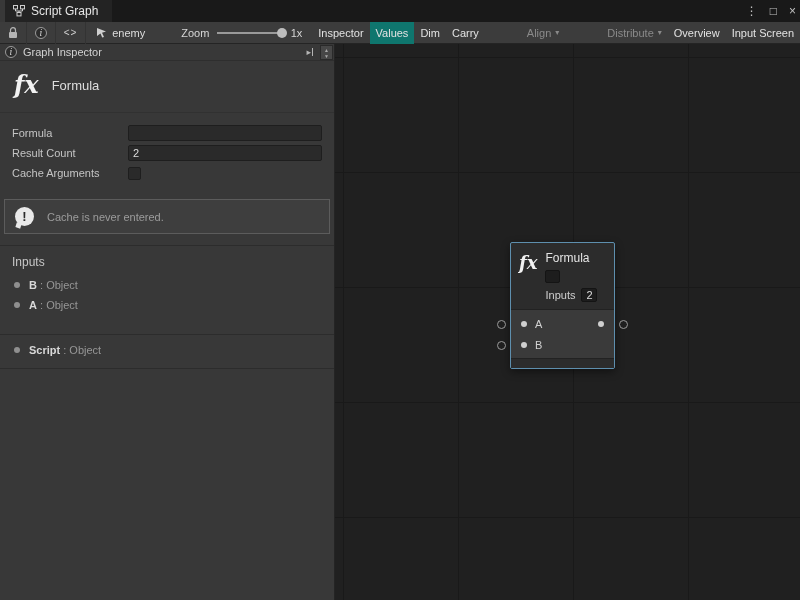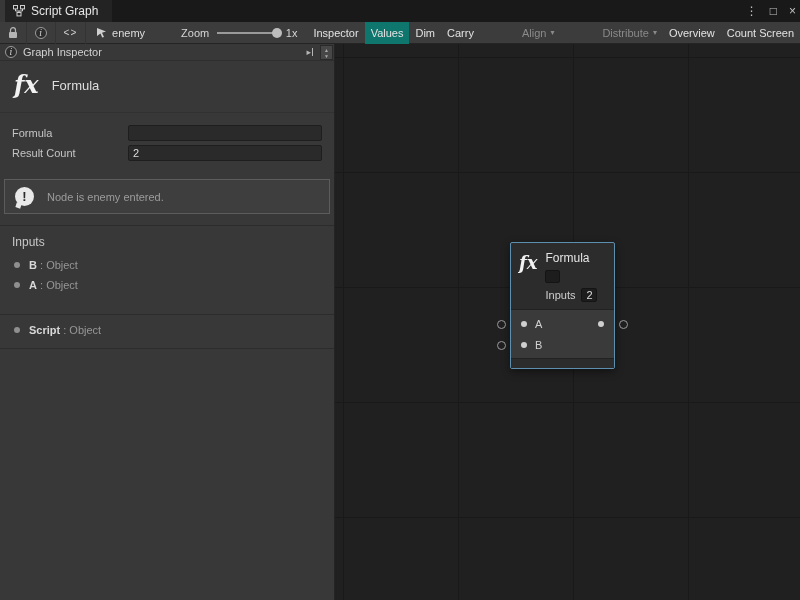--- a/index.html
+++ b/index.html
@@ -159,21 +159,21 @@
       <span class="caret">▾</span>
     </div>
     <div class="tb-btn disabled">
       <span>Distribute</span>
       <span class="caret">▾</span>
     </div>
     <div class="tb-btn">
       <span>Overview</span>
     </div>
     <div class="tb-btn">
-      <span>Count Screen</span>
+      <span>Input Screen</span>
     </div>
   </div>
 
   <div class="inspector">
     <div class="insp-header">
       <span class="info-circ">i</span>
       <span>Graph Inspector</span>
       <span class="dock">▸</span>
       <span class="spinner">
         <span>▲</span>
@@ -188,25 +188,29 @@
 
     <div class="fields">
       <div class="field-row">
         <span class="field-label">Formula</span>
         <input class="field-input" value="" style="">
       </div>
       <div class="field-row">
         <span class="field-label">Result Count</span>
         <input class="field-input" value="2" style="">
       </div>
+      <div class="field-row">
+        <span class="field-label">Cache Arguments</span>
+        <span class="checkbox"></span>
+      </div>
     </div>
 
     <div class="warning">
       <span class="warn-icon">!</span>
-      <span class="warn-text">Node is enemy entered.</span>
+      <span class="warn-text">Cache is never entered.</span>
     </div>
 
     <div class="section">
       <div class="sec-head">Inputs</div>
       <div class="pin-row">
         <span class="pin-dot"></span>
         <span><span class="pin-name">B</span><span class="pin-sep"> : </span><span class="pin-type">Object</span></span>
       </div>
       <div class="pin-row">
         <span class="pin-dot"></span>

